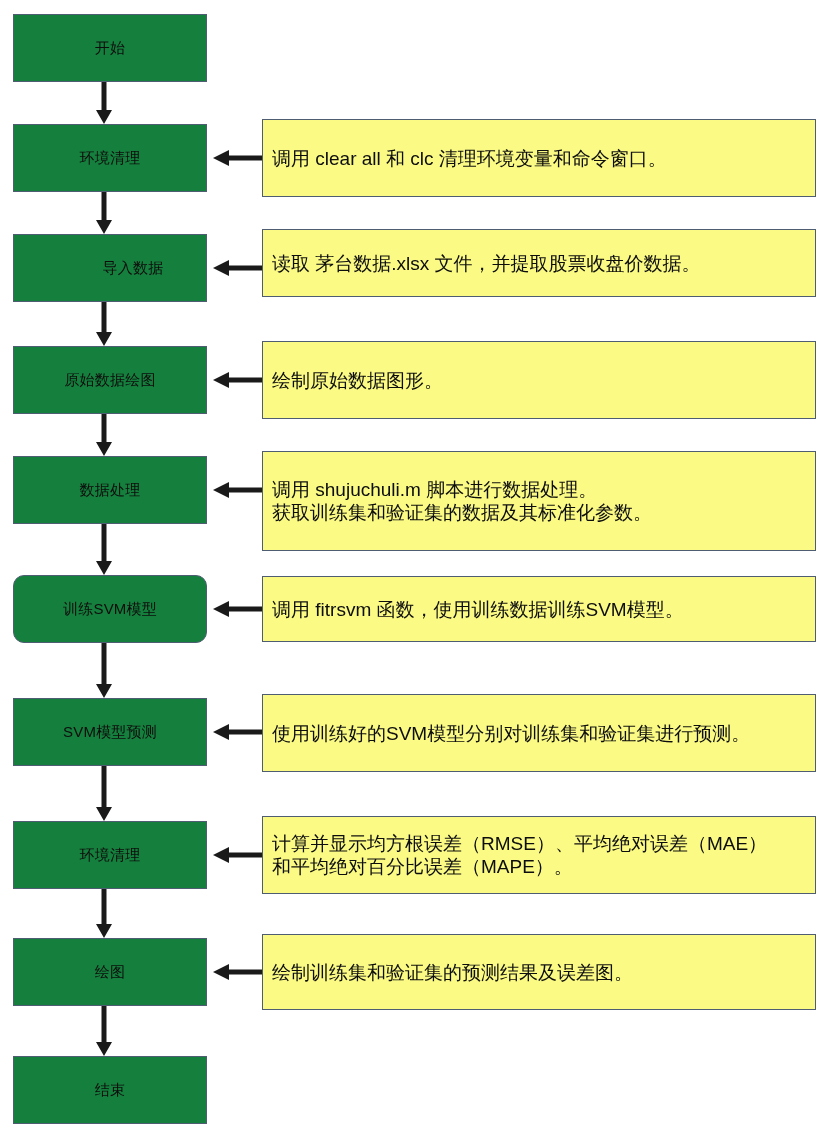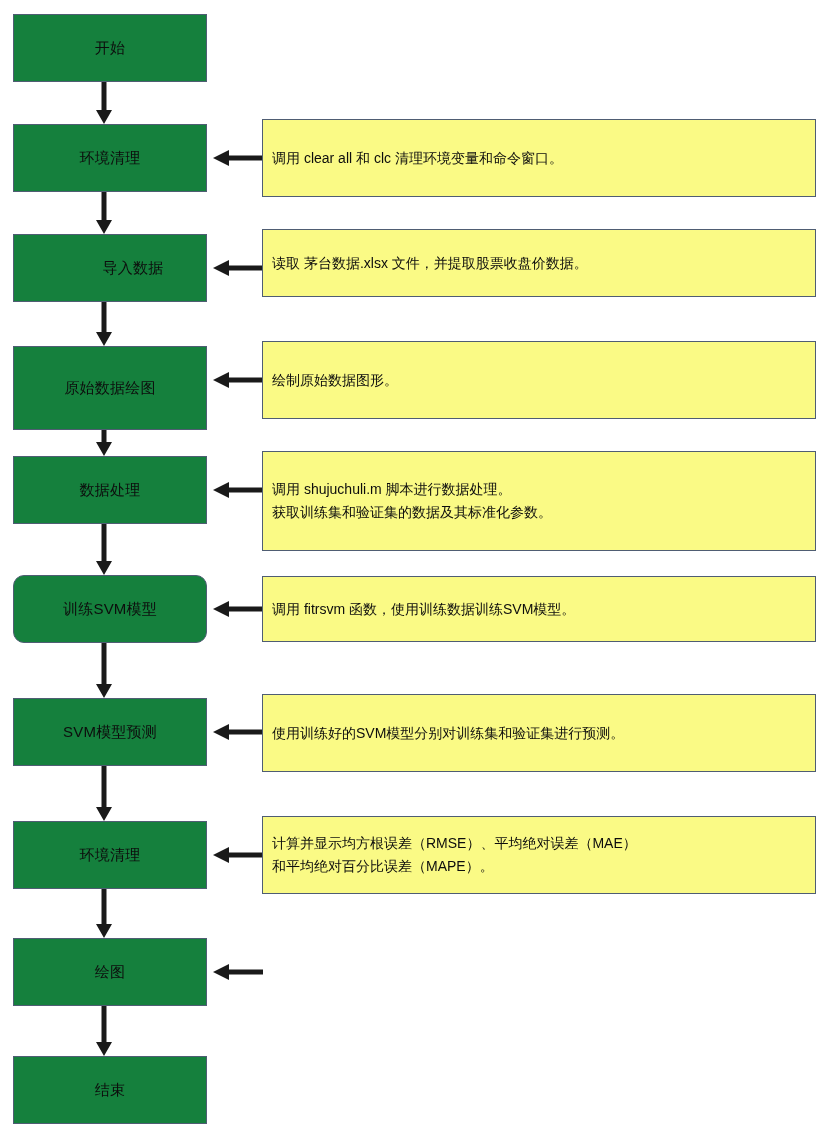--- a/index.html
+++ b/index.html
@@ -51,21 +51,21 @@
     left: 262px;
     width: 554px;
     box-sizing: border-box;
     background: #FAFA85;
     border: 1.5px solid #4F5D73;
     display: flex;
     align-items: center;
     padding: 0 9px;
   }
   .note-label {
-    font-size: 14px;
+    font-size: 19px;
     line-height: 23px;
     color: #0d0d0d;
     white-space: pre-line;
   }
 
   
   .v-arrow {
     position: absolute;
     left: 104px;
     width: 22px;
@@ -172,21 +172,21 @@
 
   <div class="node" style="top:14px;height:68px;">
     <span class="node-label">开始</span>
   </div>
   <div class="node" style="top:124px;height:68px;">
     <span class="node-label">环境清理</span>
   </div>
   <div class="node" style="top:234px;height:68px;padding-left:46px;">
     <span class="node-label">导入数据</span>
   </div>
-  <div class="node" style="top:346px;height:84px;text-align:center;">
+  <div class="node" style="top:346px;height:68px;text-align:center;">
     <span class="node-label">原始数据绘图</span>
   </div>
   <div class="node" style="top:456px;height:68px;">
     <span class="node-label">数据处理</span>
   </div>
   <div class="node" style="top:575px;height:68px;border-radius:11px;">
     <span class="node-label">训练SVM模型</span>
   </div>
   <div class="node" style="top:698px;height:68px;">
     <span class="node-label">SVM模型预测</span>
@@ -217,14 +217,17 @@
   <div class="note" style="top:576px;height:66px;">
     <span class="note-label">调用 fitrsvm 函数，使用训练数据训练SVM模型。</span>
   </div>
   <div class="note" style="top:816px;height:78px;">
     <span class="note-label">计算并显示均方根误差（RMSE）、平均绝对误差（MAE）
 和平均绝对百分比误差（MAPE）。</span>
   </div>
   <div class="note" style="top:694px;height:78px;">
     <span class="note-label">使用训练好的SVM模型分别对训练集和验证集进行预测。</span>
   </div>
+  <div class="note" style="top:934px;height:76px;">
+    <span class="note-label">绘制训练集和验证集的预测结果及误差图。</span>
+  </div>
 
 </div>
 
 </body></html>

